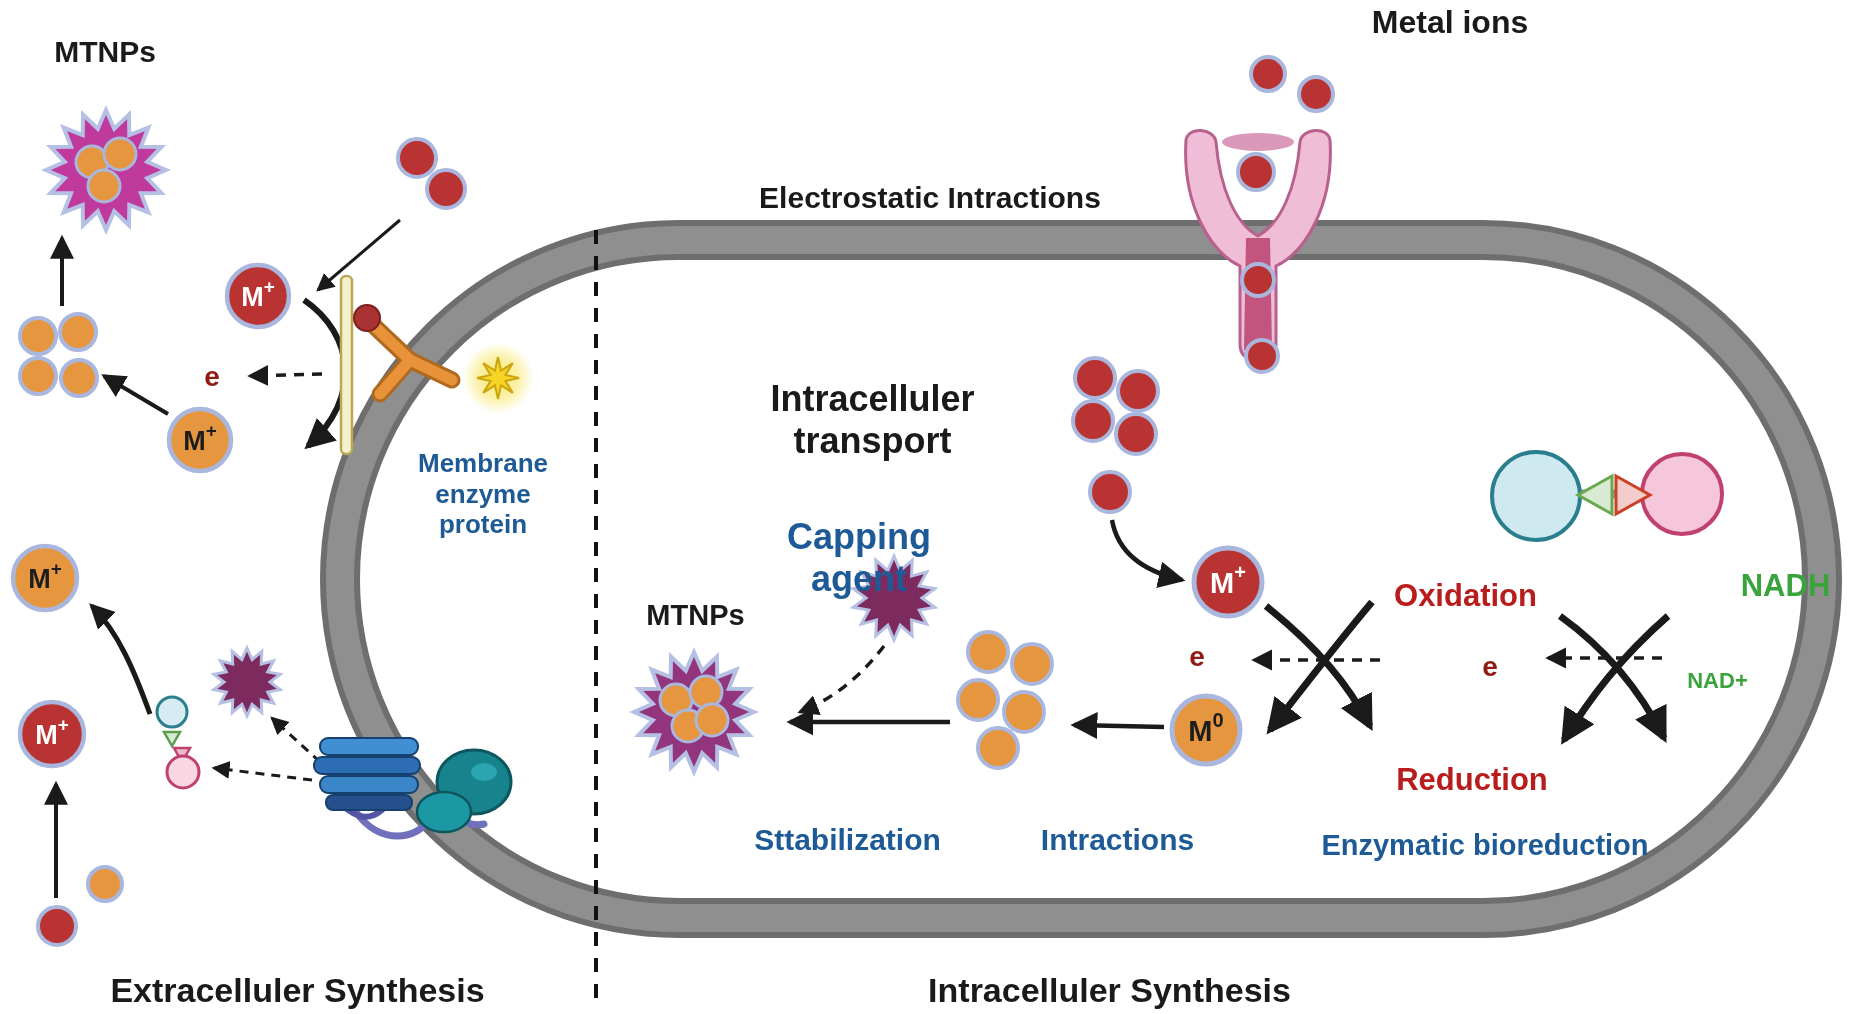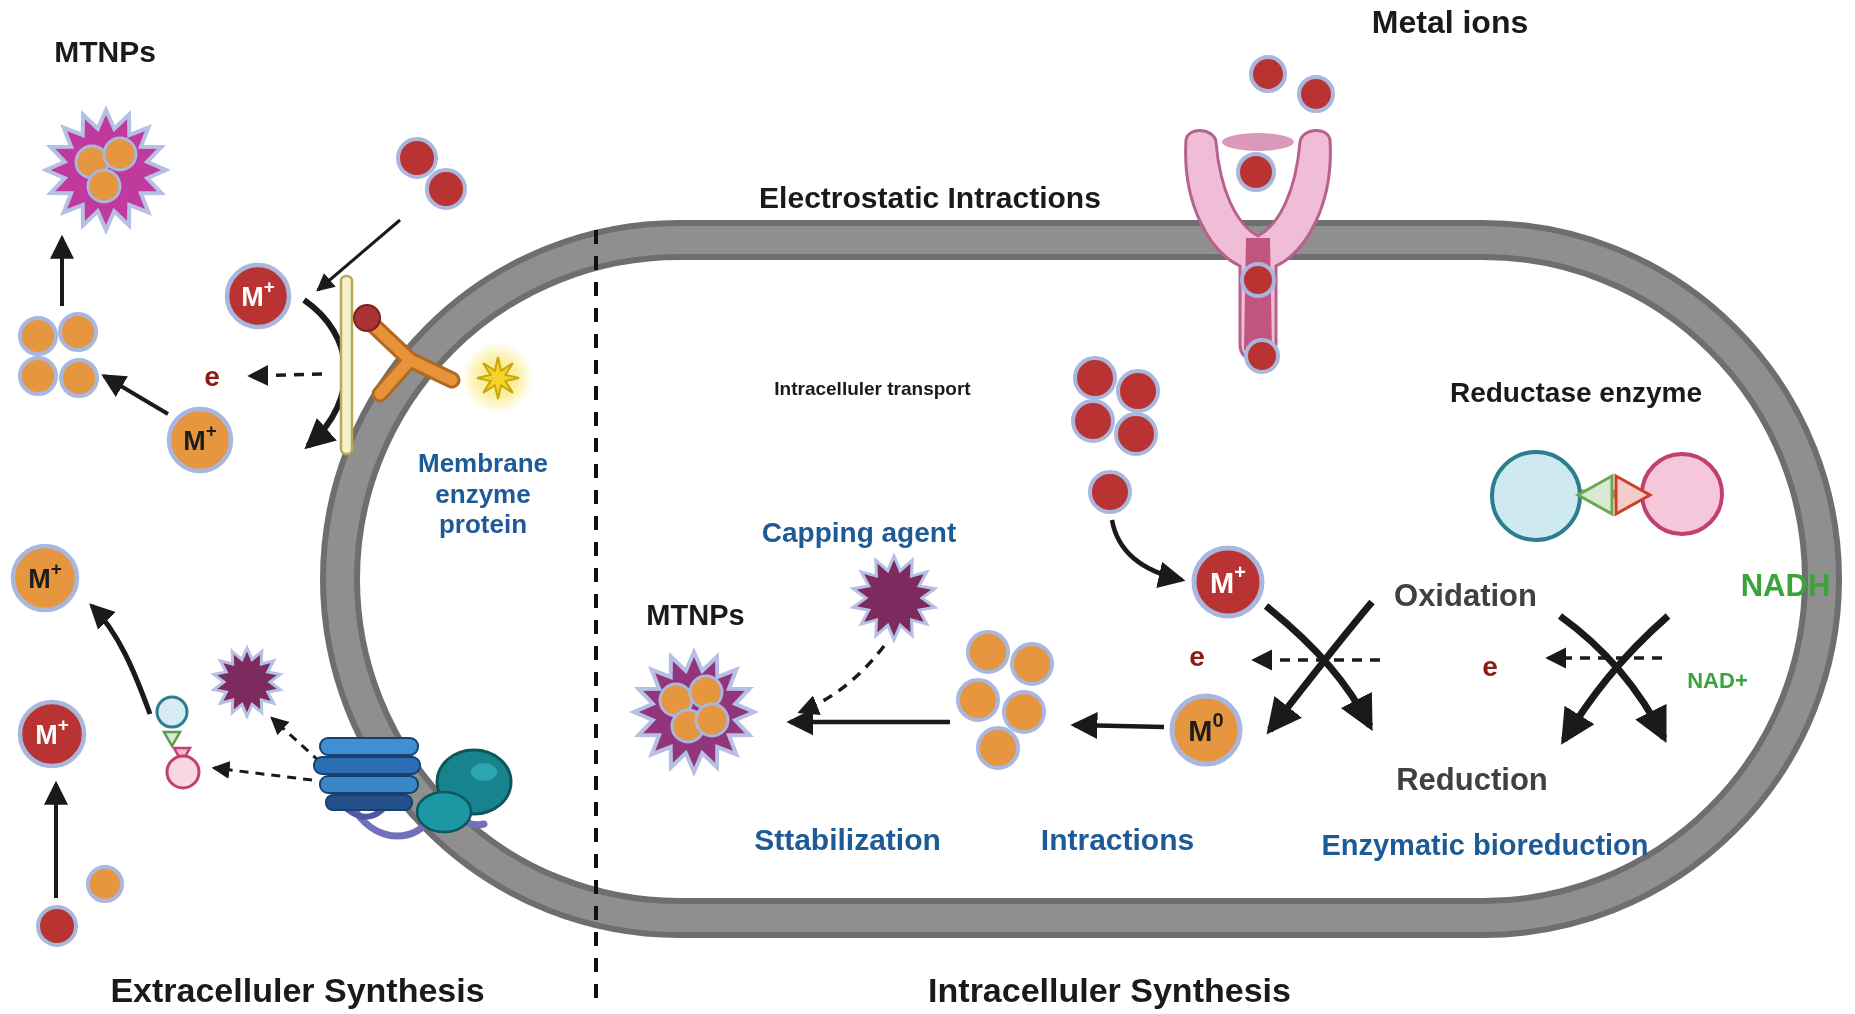--- a/index.html
+++ b/index.html
@@ -2,21 +2,21 @@
 <html><head>
 <meta charset="utf-8">
 <style>
   * { margin:0; padding:0; box-sizing:border-box; }
   html,body { background:#ffffff; }
   body { font-family:"Liberation Sans","DejaVu Sans",sans-serif; }
   #canvas { position:relative; width:1855px; height:1014px; background:#ffffff; overflow:hidden; }
   #diagram-svg { position:absolute; left:0; top:0; }
   .lbl { position:absolute; font-weight:bold; color:#1a1a1a; text-align:center; line-height:1.18; }
   .lbl.blue    { color:#1e5a96; }
-  .lbl.magenta { color:#404040; }
+  .lbl.magenta { color:#b91c1c; }
   .lbl.green   { color:#3aa33c; }
   .lbl.darkred { color:#8e1b14; }
   .svg-ion-text { font-family:"Liberation Sans","DejaVu Sans",sans-serif; font-weight:bold; }
 </style>
 </head>
 <body>
 
 <div id="canvas">
 
   <svg id="diagram-svg" width="1855" height="1014" viewBox="0 0 1855 1014">
@@ -221,25 +221,24 @@
   </svg>
 
   <div class="lbl" style="left:30px; top:34px; width:150px; font-size:30px;">MTNPs</div>
 
   <div class="lbl" style="left:1340px; top:4px; width:220px; font-size:32px;">Metal ions</div>
 
   <div class="lbl" style="left:690px; top:180px; width:480px; font-size:30px;">Electrostatic Intractions</div>
 
   <div class="lbl blue" style="left:388px; top:448px; width:190px; font-size:26px;">Membrane enzyme protein</div>
 
-  <div class="lbl" style="left:700px; top:378px; width:345px; font-size:19px;">Intracelluler transport</div>
-
-  <div class="lbl" style="left:1426px; top:376px; width:300px; font-size:28px;">Reductase enzyme</div>
-
-  <div class="lbl blue" style="left:744px; top:516px; width:230px; font-size:28px;">Capping agent</div>
+  <div class="lbl" style="left:700px; top:378px; width:345px; font-size:36px;">Intracelluler transport</div>
+
+
+  <div class="lbl blue" style="left:744px; top:516px; width:230px; font-size:36px;">Capping agent</div>
 
   <div class="lbl" style="left:628px; top:598px; width:135px; font-size:29px;">MTNPs</div>
 
   <div class="lbl magenta" style="left:1368px; top:578px; width:195px; font-size:31px;">Oxidation</div>
 
   <div class="lbl green" style="left:1718px; top:568px; width:135px; font-size:31px;">NADH</div>
 
   <div class="lbl green" style="left:1650px; top:668px; width:135px; font-size:22px;">NAD+</div>
 
   <div class="lbl magenta" style="left:1372px; top:762px; width:200px; font-size:31px;">Reduction</div>

